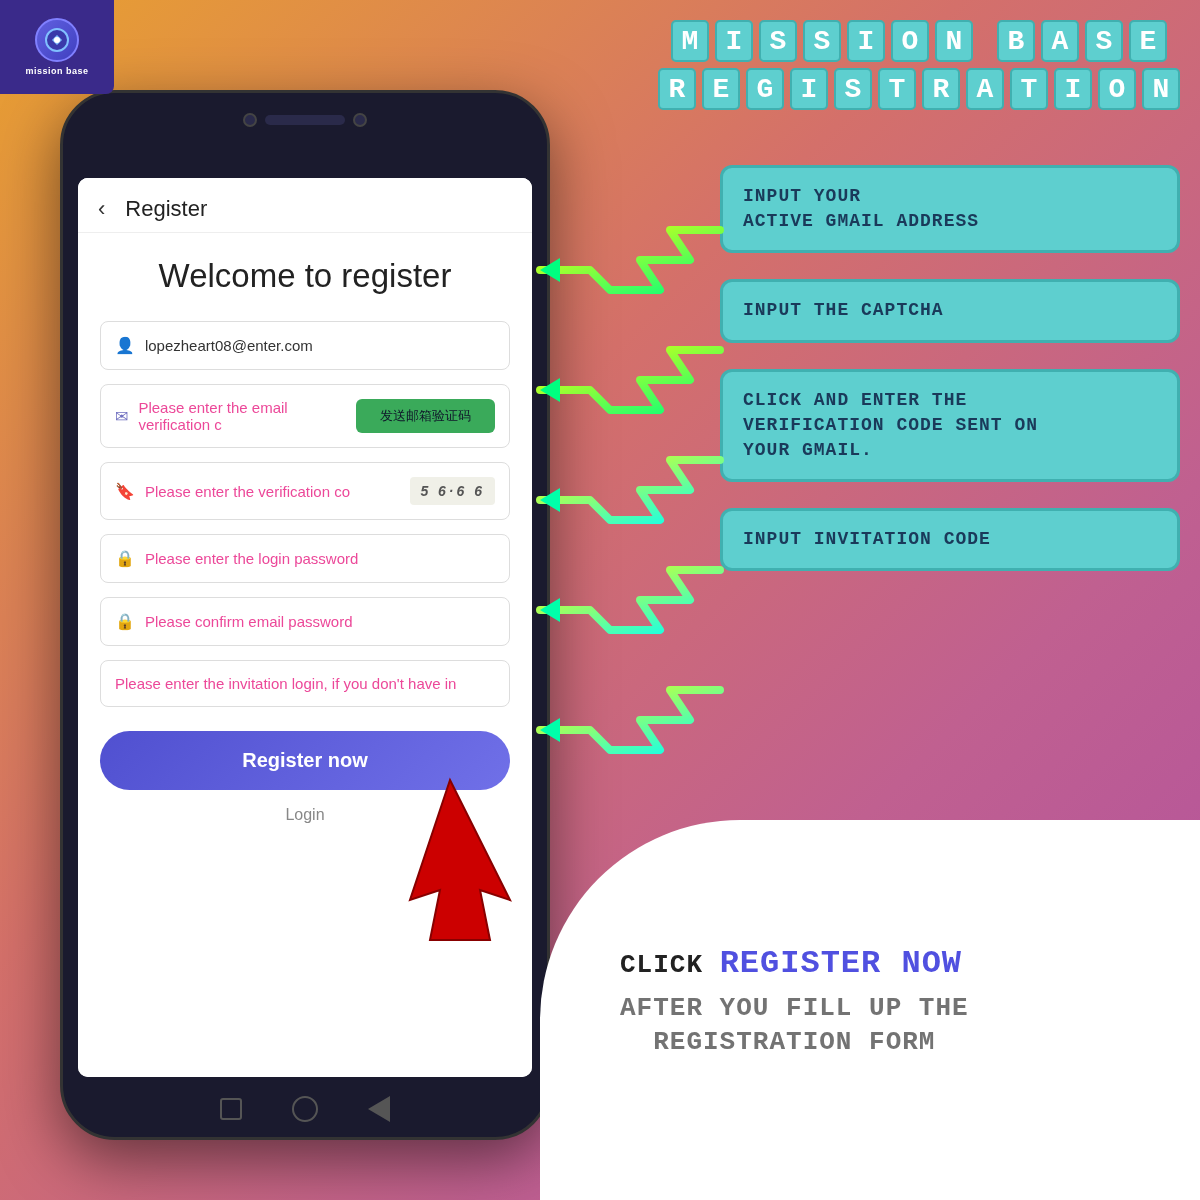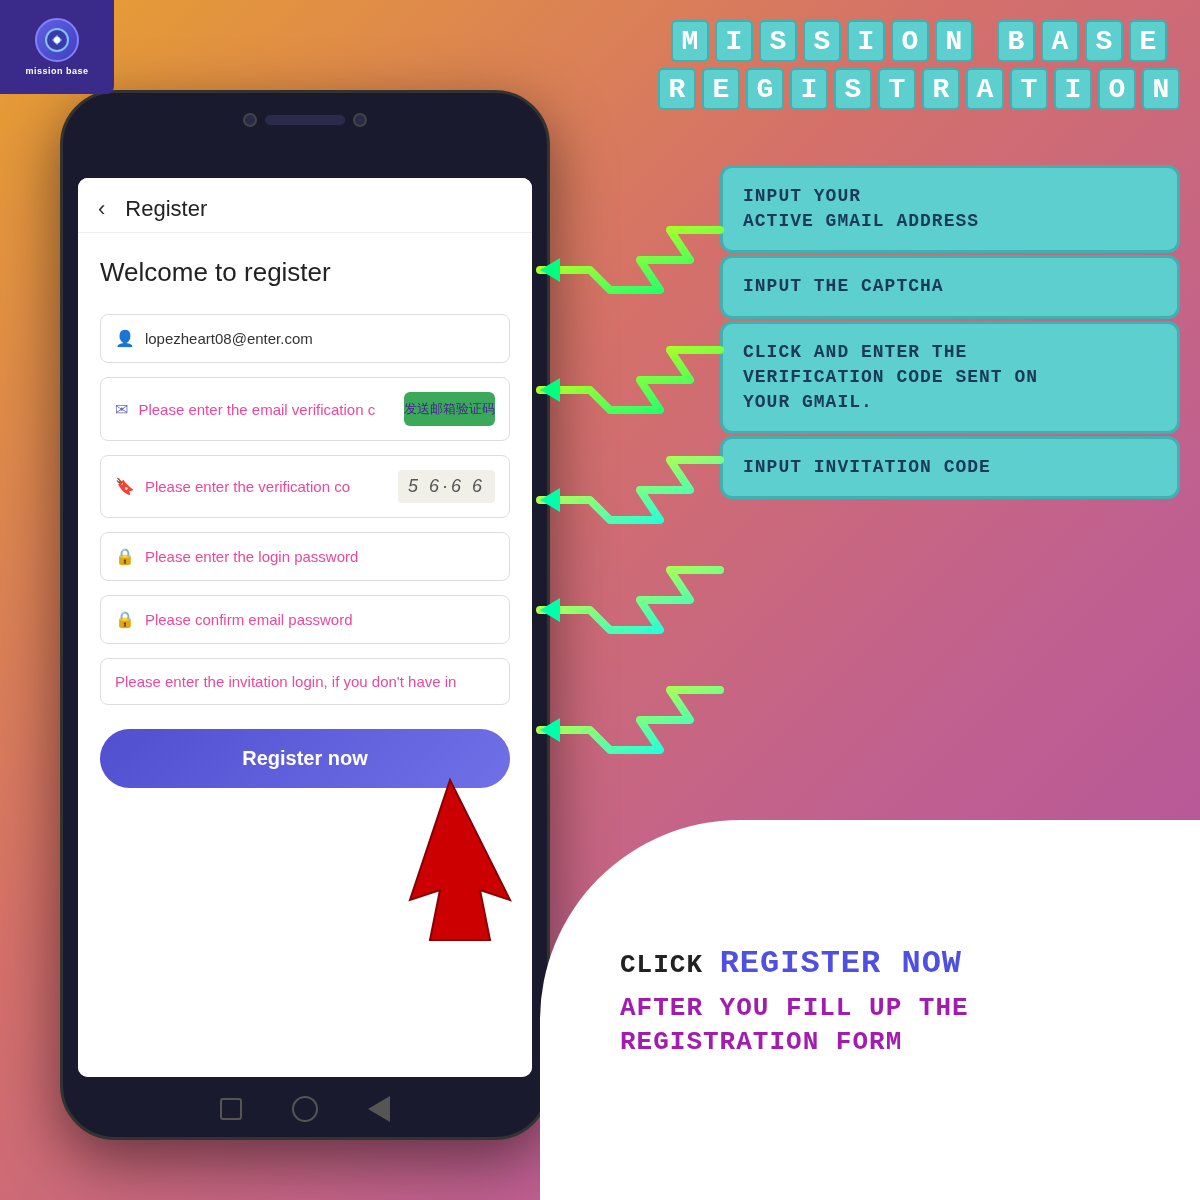--- a/index.html
+++ b/index.html
@@ -154,24 +154,25 @@
     }
     .header-title {
       font-size: 22px;
       font-weight: 500;
       color: #222;
     }
     .app-body {
       padding: 24px 22px;
     }
     .welcome-text {
-      font-size: 26px;
+      font-size: 33px;
       font-weight: 400;
       color: #222;
       margin-bottom: 26px;
+      text-align: center;
     }
     .form-field {
       border: 1.5px solid #ddd;
       border-radius: 8px;
       padding: 14px 14px;
       margin-bottom: 14px;
       display: flex;
       align-items: center;
       background: white;
       position: relative;
@@ -184,34 +185,34 @@
     .field-text {
       font-size: 15px;
       color: #333;
       flex: 1;
     }
     .field-placeholder {
       color: #ec4899;
     }
     .verify-btn {
       background: #3aaa5a;
-      color: #4c1d95;
+      color: #0f172a;
       font-size: 13px;
-      padding: 8px 0;
+      padding: 8px 24px;
       border-radius: 6px;
       border: none;
       cursor: pointer;
       white-space: nowrap;
     }
     .captcha-box {
       background: #f0f0e8;
       padding: 6px 10px;
       border-radius: 4px;
-      font-size: 18px;
-      font-weight: normal;
+      font-size: 14px;
+      font-weight: bold;
       color: #555;
       letter-spacing: 3px;
       font-style: italic;
     }
     .register-btn {
       background: linear-gradient(135deg, #5050d0, #7070e8);
       color: white;
       font-size: 20px;
       font-weight: 600;
       padding: 18px;
@@ -229,21 +230,21 @@
     }
 
     
     .callout-area {
       position: absolute;
       right: 20px;
       top: 165px;
       width: 460px;
       display: flex;
       flex-direction: column;
-      gap: 2px;
+      gap: 26px;
     }
     .callout-box {
       background: #5ecfcf;
       border-radius: 12px;
       padding: 16px 20px;
       border: 3px solid #40b0b0;
     }
     .callout-text {
       font-size: 18px;
       font-weight: 900;
@@ -274,24 +275,25 @@
       font-family: 'Courier New', monospace;
       letter-spacing: 1px;
     }
     .bottom-text-highlight {
       color: #5050e0;
       font-size: 32px;
     }
     .bottom-text-line2 {
       font-size: 26px;
       font-weight: 900;
-      color: #a21caf;
+      color: #737373;
       font-family: 'Courier New', monospace;
       letter-spacing: 1px;
       line-height: 1.3;
+      text-align: center;
     }
 
     
     .lightning-svg {
       position: absolute;
       z-index: 5;
     }
   </style>
 </head>
 <body>
@@ -389,20 +391,21 @@
           </div>
 
           
           <div class="form-field">
             <span class="field-text field-placeholder">Please enter the invitation login, if you don't have in</span>
           </div>
 
           
           <button class="register-btn">Register now</button>
 
+          <div class="login-link">Login</div>
         </div>
       </div>
     </div>
 
     <div class="phone-bottom">
       <div class="btn-square"></div>
       <div class="btn-circle"></div>
       <div class="btn-triangle"></div>
     </div>
   </div>

